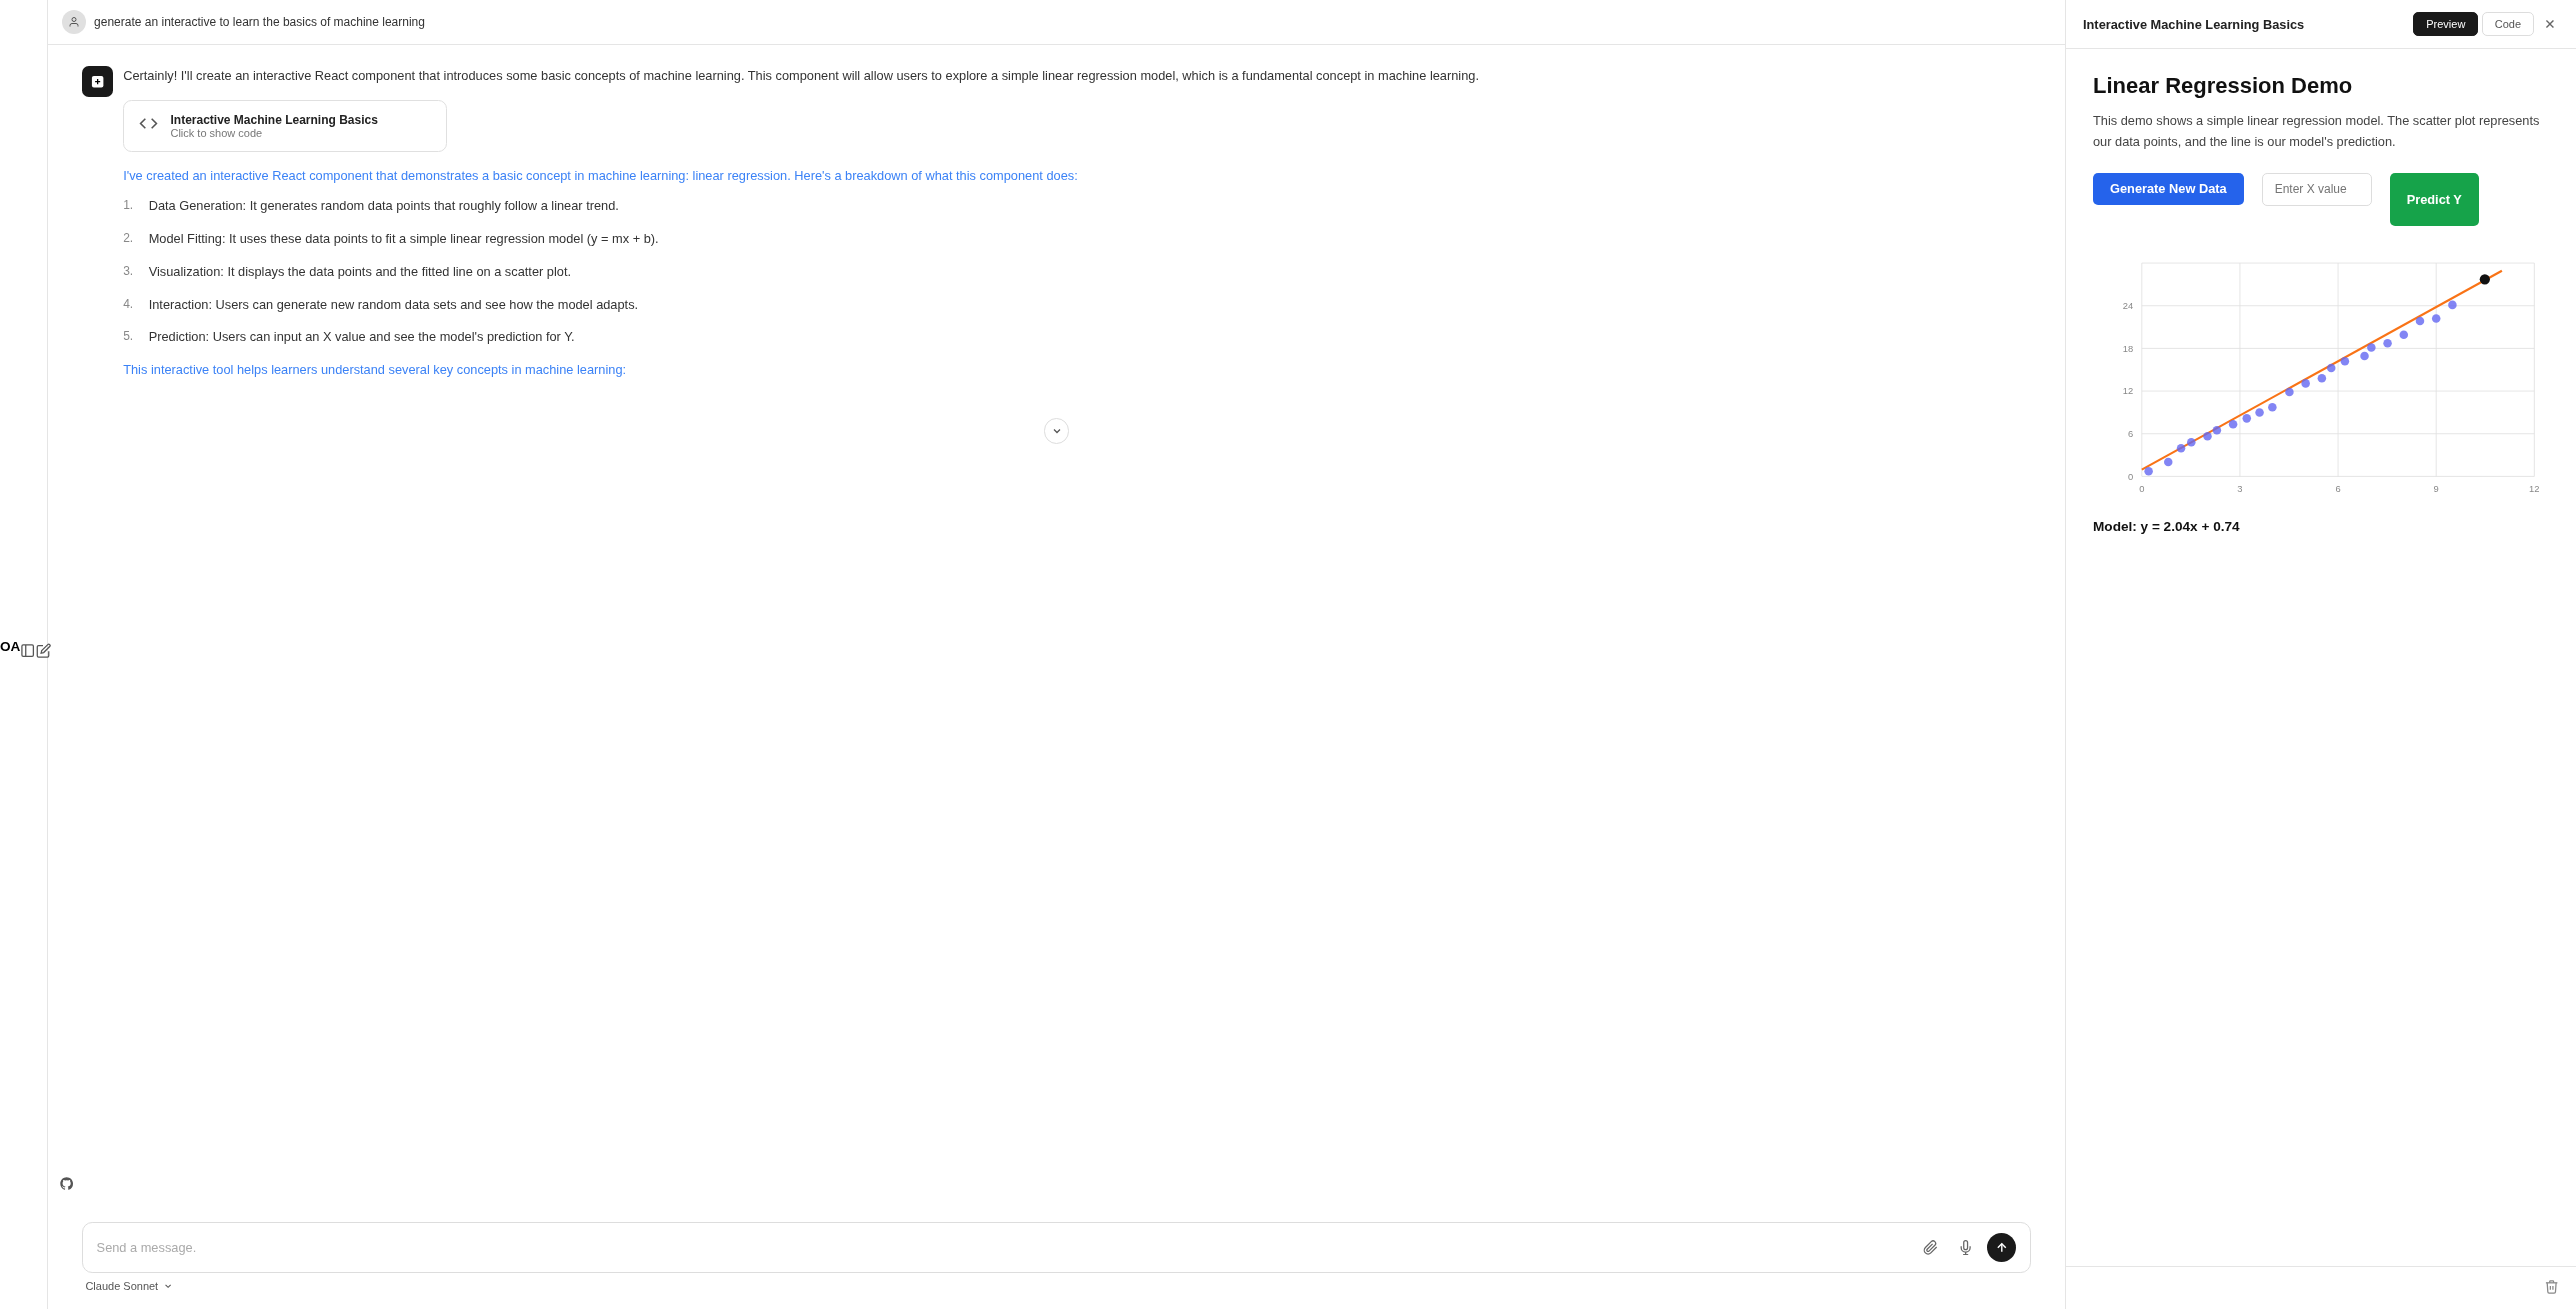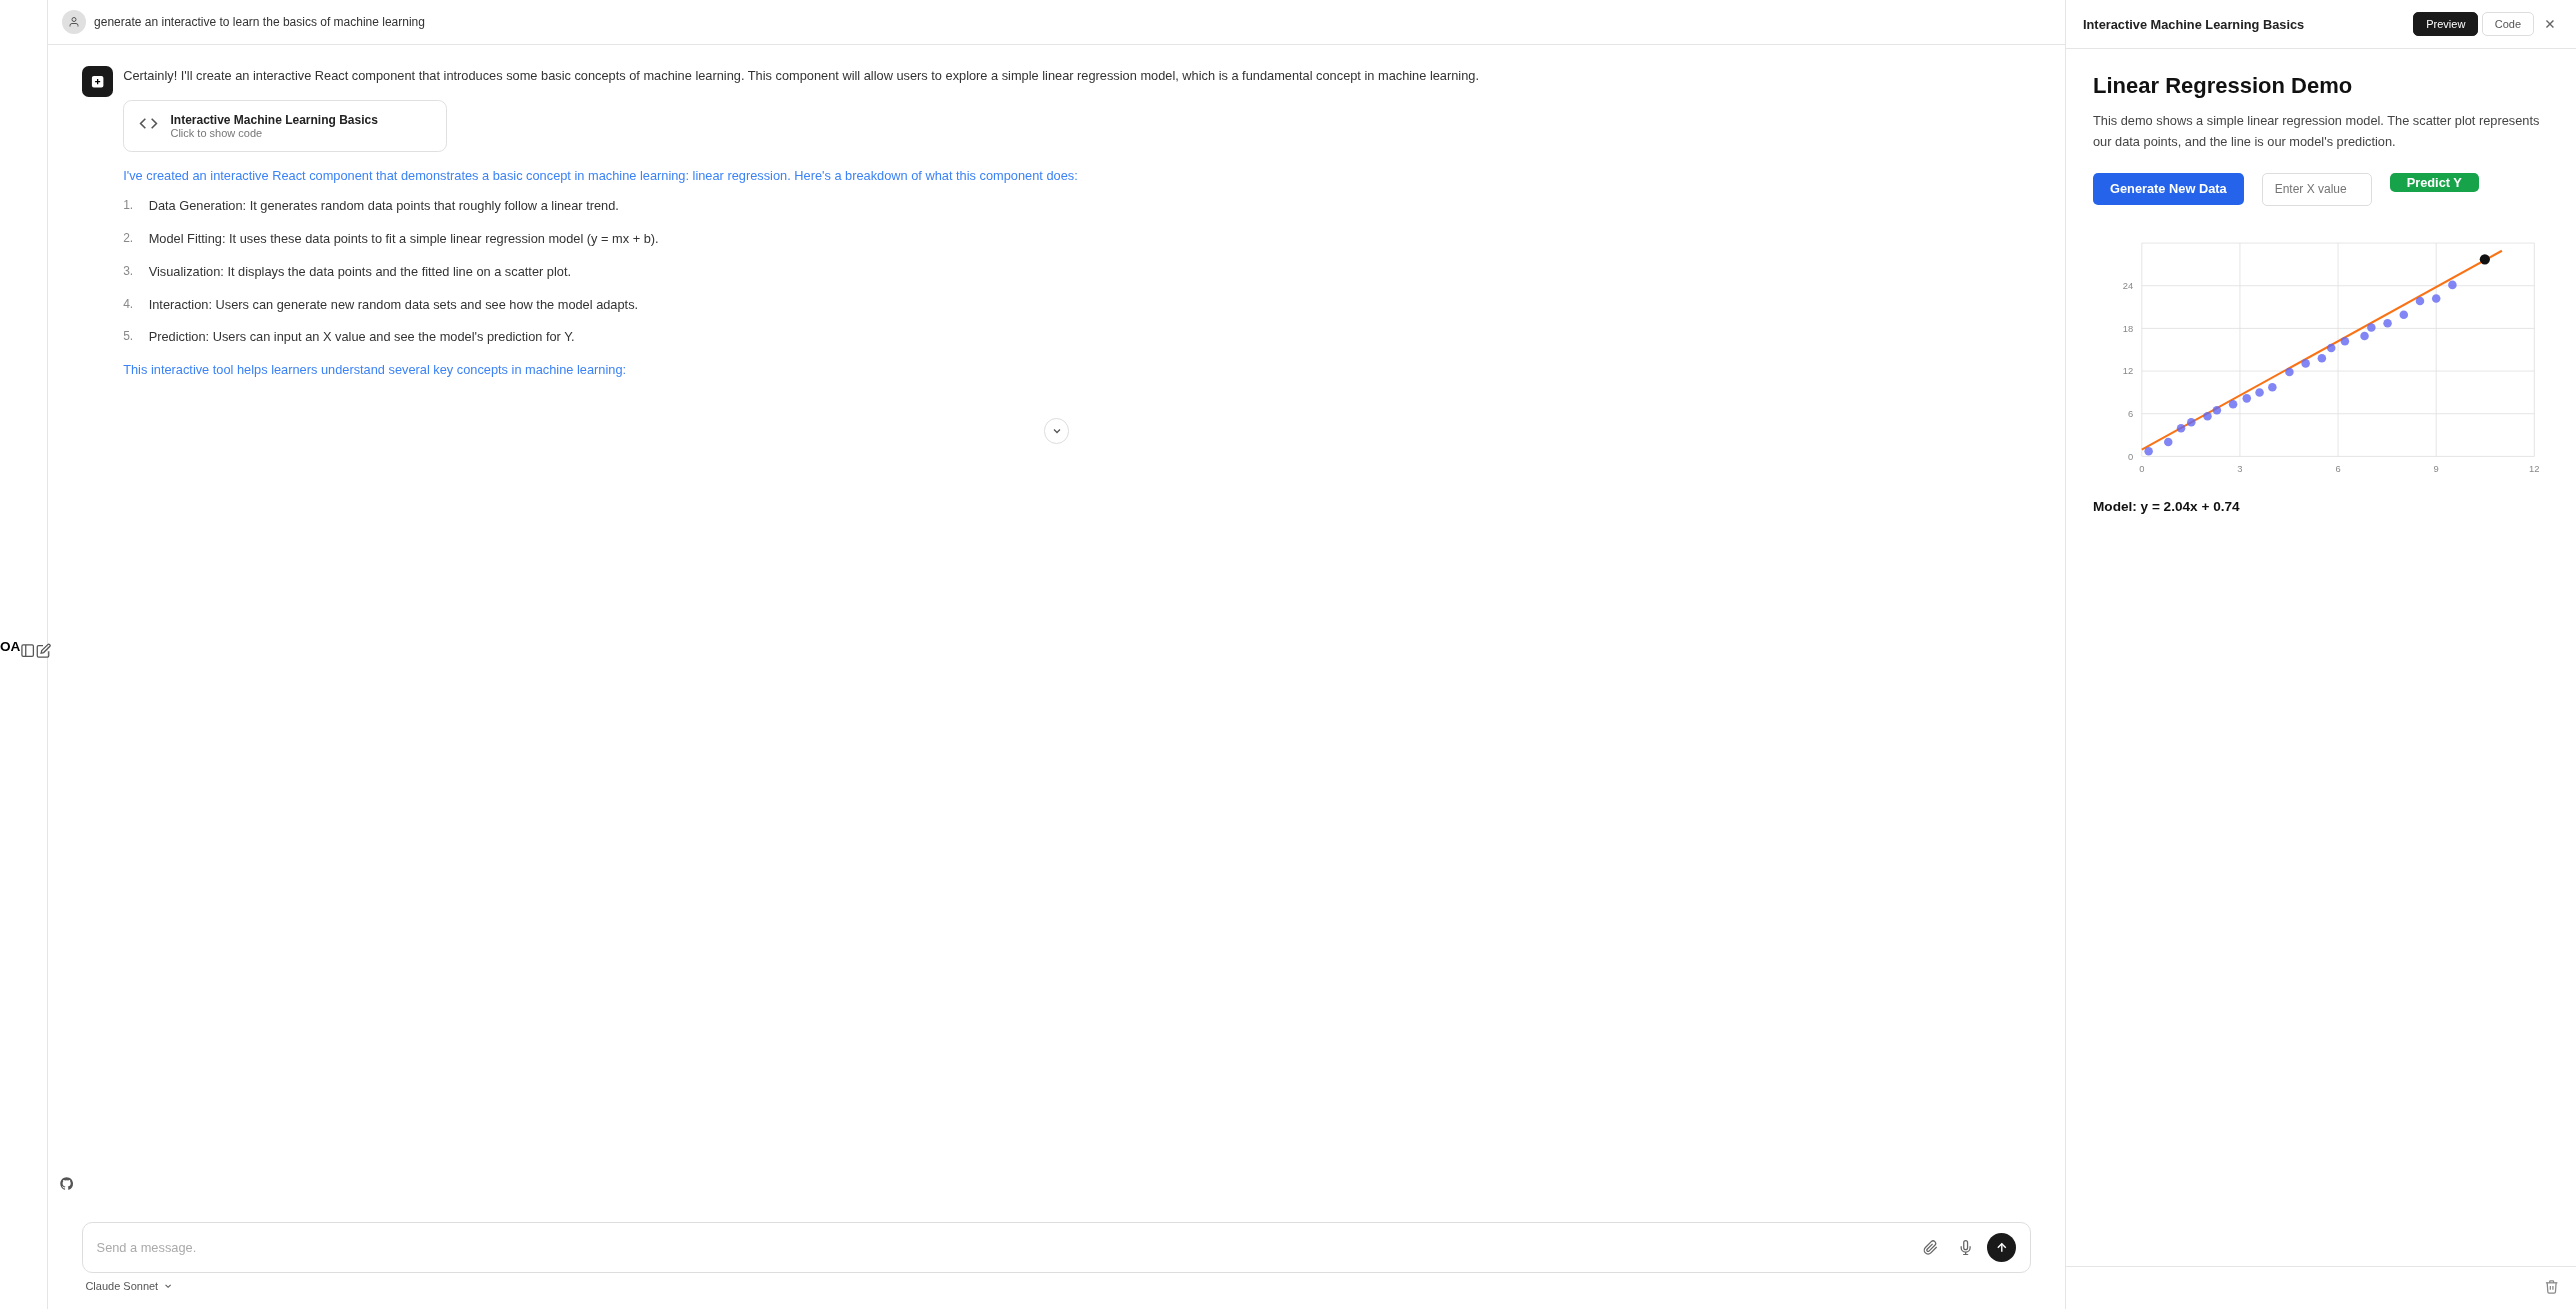--- a/index.html
+++ b/index.html
@@ -322,21 +322,21 @@
     .input-x {
       padding: 8.5px 12px;
       border: 0.9px solid #ddd;
       border-radius: 5.1px;
       font-size: 12px;
       color: #aaa;
       width: 110px;
       outline: none;
     }
     .btn-predict {
-      padding: 2px 17px;
+      padding: 19px 17px;
       background: #16a34a;
       color: #fff;
       border: none;
       border-radius: 5.1px;
       font-size: 12.8px;
       font-weight: 600;
       cursor: pointer;
     }
 
     

